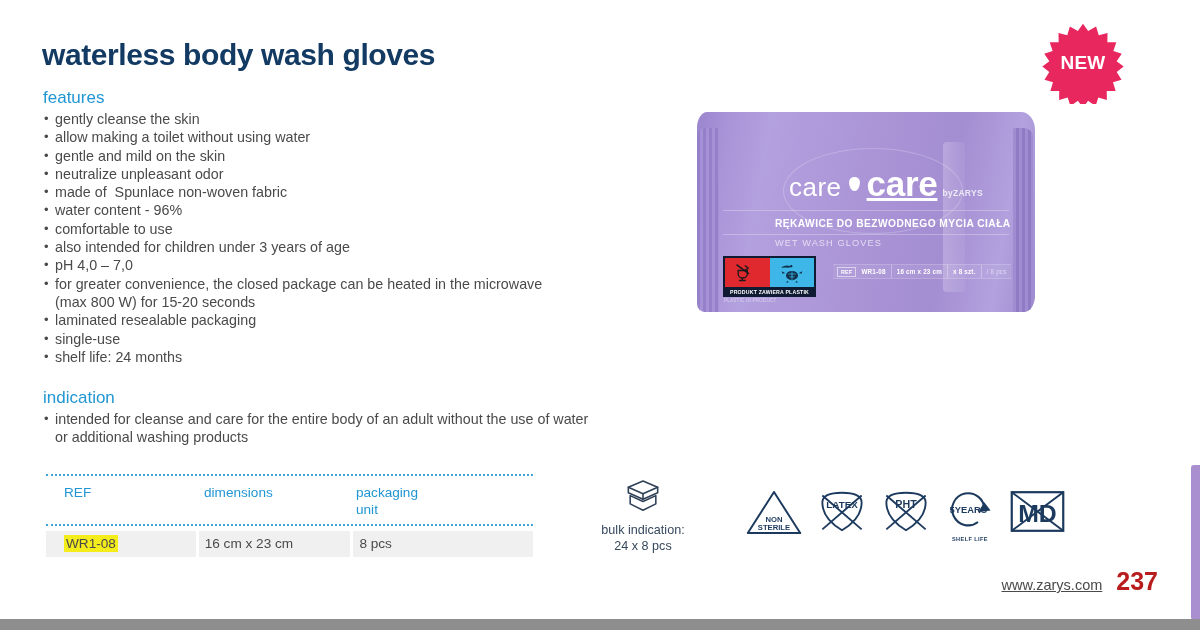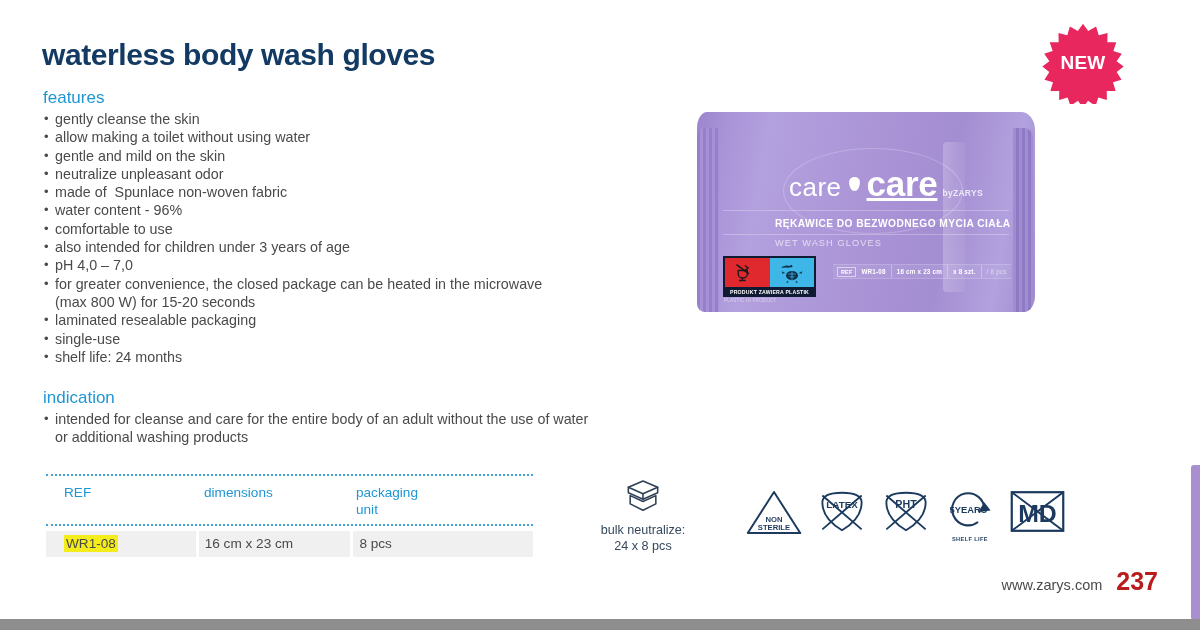--- a/index.html
+++ b/index.html
@@ -263,21 +263,21 @@
     font-size: 5.6px; font-weight: 600; color: #1c3a5e;
     letter-spacing: .4px; margin-top: 1px;
   }
 
   
   .footer {
     position: absolute;
     right: 42px; bottom: 34px;
     display: flex; align-items: baseline; gap: 14px;
   }
-  .site { font-size: 14.5px; color: #4a4a4a; }
+  .site { font-size: 14.5px; color: #4a4a4a; text-decoration: underline; }
   .pageno { font-size: 25px; font-weight: 700; color: #b91c1c; }
 
   
   .side-tab {
     position: absolute;
     right: 0px; top: 465px;
     width: 9px; height: 155px;
     background: #a98fd0;
     border-radius: 3px 0 0 3px;
   }
@@ -411,21 +411,21 @@
 
   <div class="bulk">
     <svg viewBox="0 0 48 40" width="44" height="37">
       <g fill="none" stroke="#2e4156" stroke-width="1.7" stroke-linejoin="round" stroke-linecap="round">
         <path d="M24 3 L40 10 L24 17 L8 10 Z"></path>
         <path d="M8 10 L8 16 L24 23 L24 17"></path>
         <path d="M40 10 L40 16 L24 23"></path>
         <path d="M10 19 L24 25.5 L38 19 L38 28 L24 35 L10 28 Z"></path>
       </g>
     </svg>
-    <div class="cap">bulk neutralize:</div>
+    <div class="cap">bulk indication:</div>
     <div class="cap" style="margin-top:0">24 x 8 pcs</div>
   </div>
 
   <div class="certs">
 
     <div class="cert">
       <svg viewBox="0 0 62 52" width="58" height="49">
         <polygon points="31,4 59,48 3,48" fill="none" stroke="#1c3a5e" stroke-width="2.1" stroke-linejoin="round"></polygon>
         <text x="31" y="36" text-anchor="middle" font-family="Liberation Sans, sans-serif" font-size="8.2" font-weight="700" fill="#1c3a5e">NON</text>
         <text x="31" y="45" text-anchor="middle" font-family="Liberation Sans, sans-serif" font-size="8.2" font-weight="700" fill="#1c3a5e">STERILE</text>

